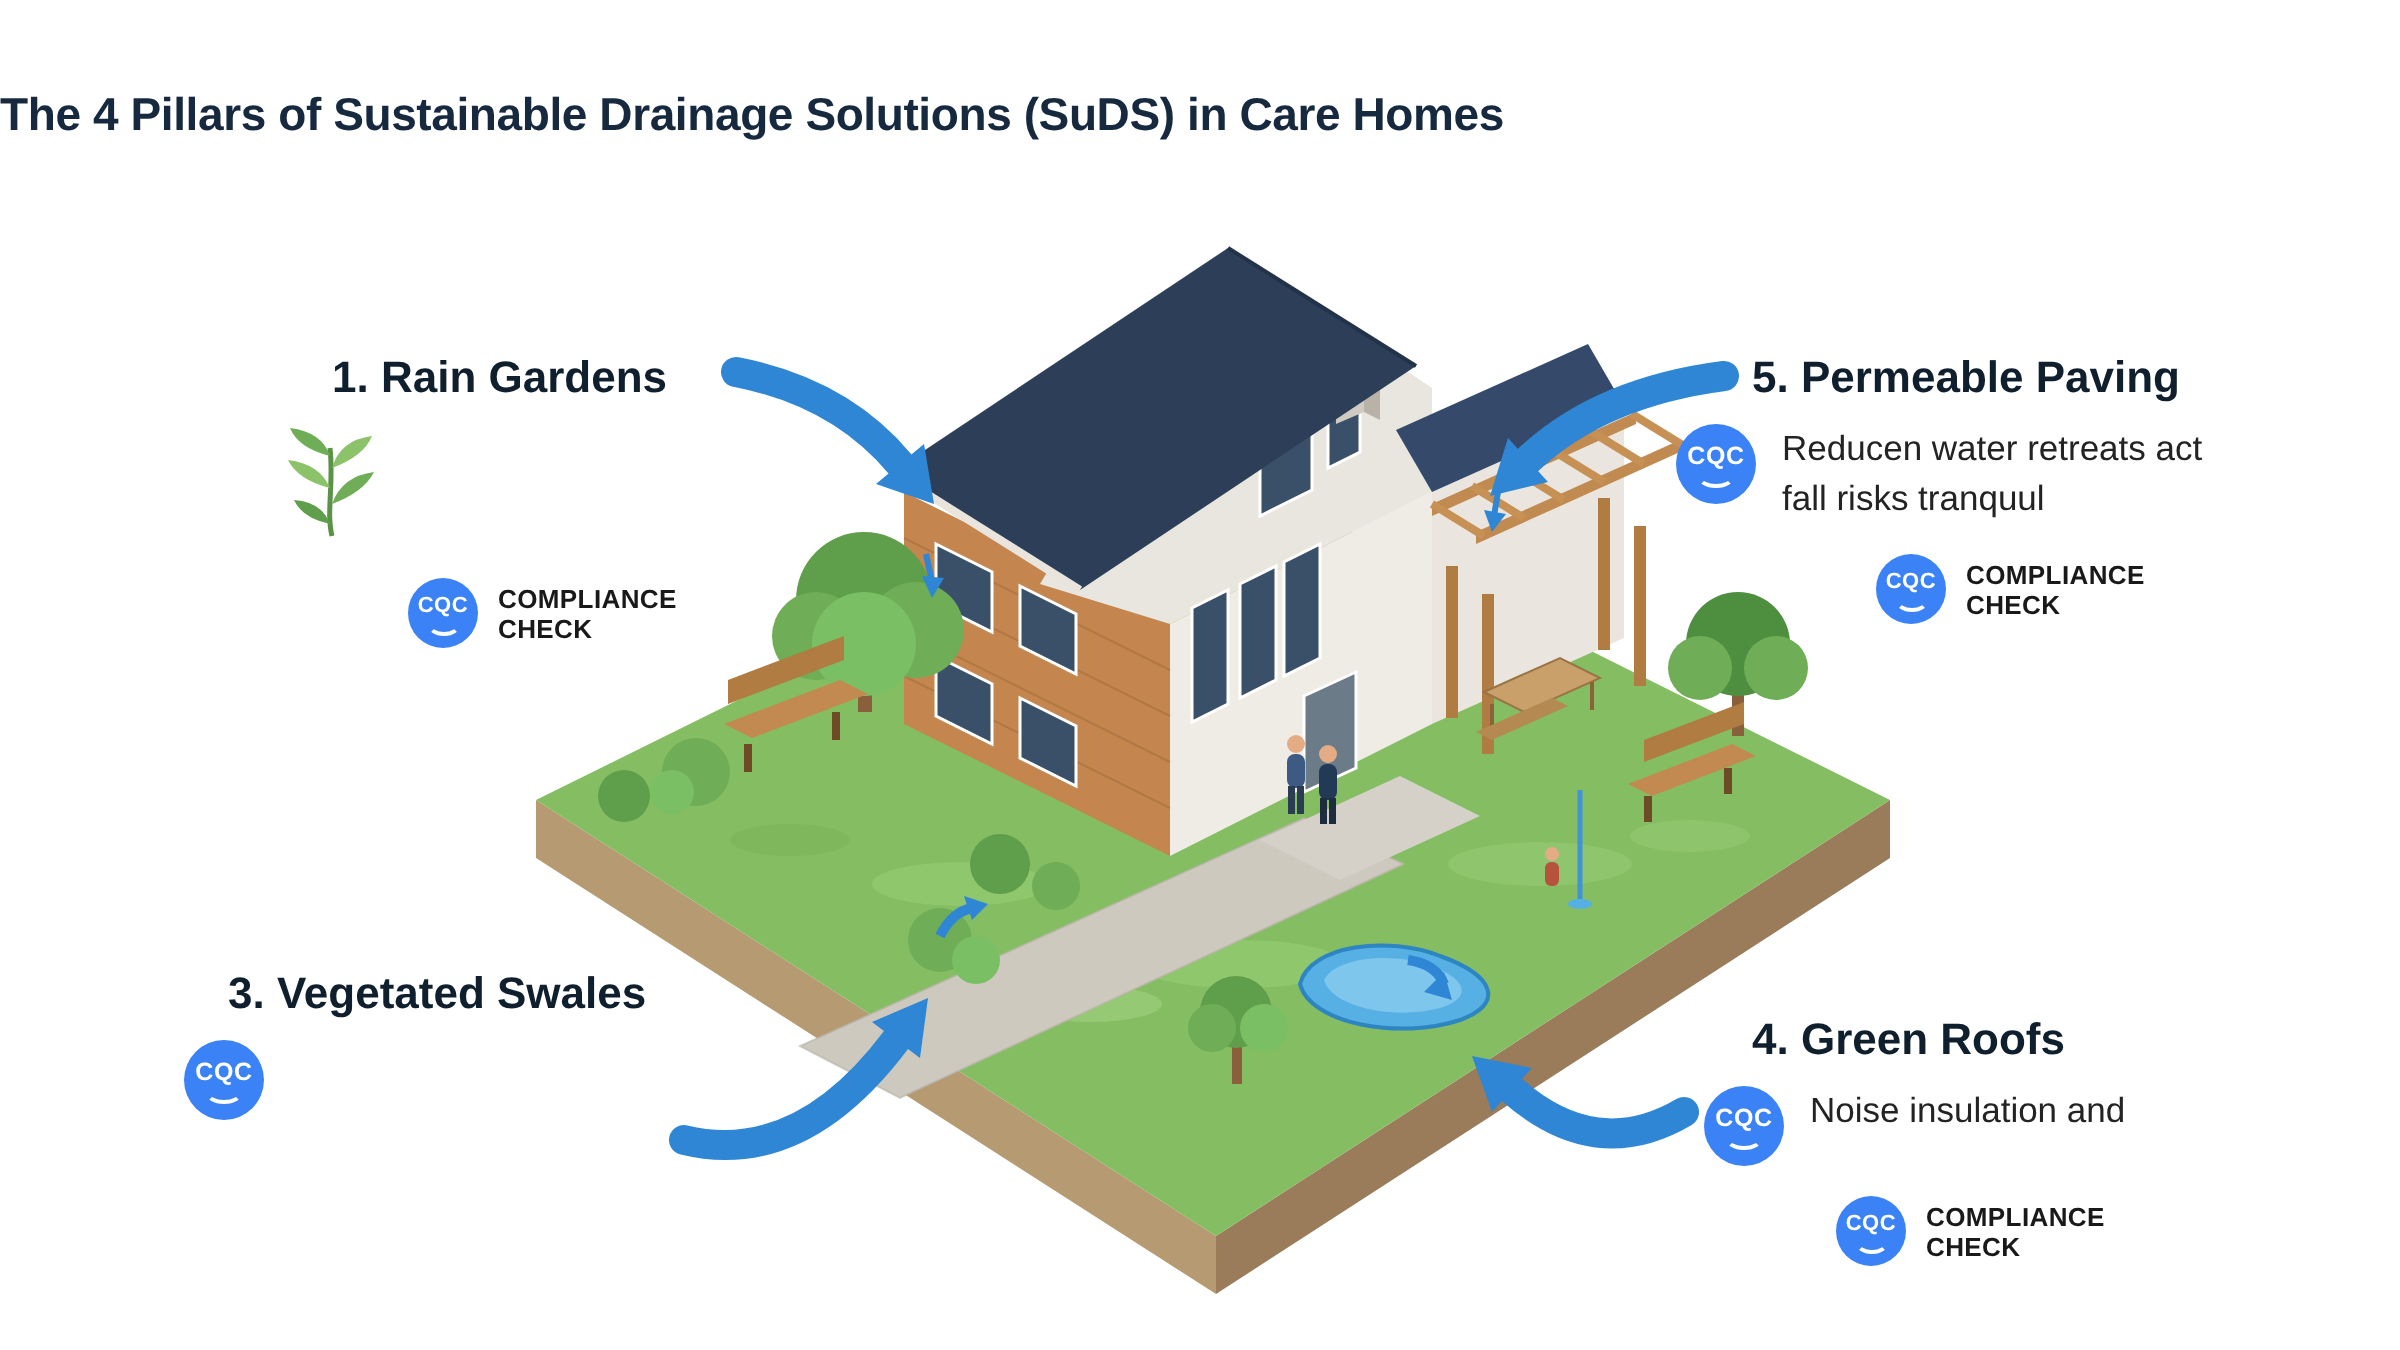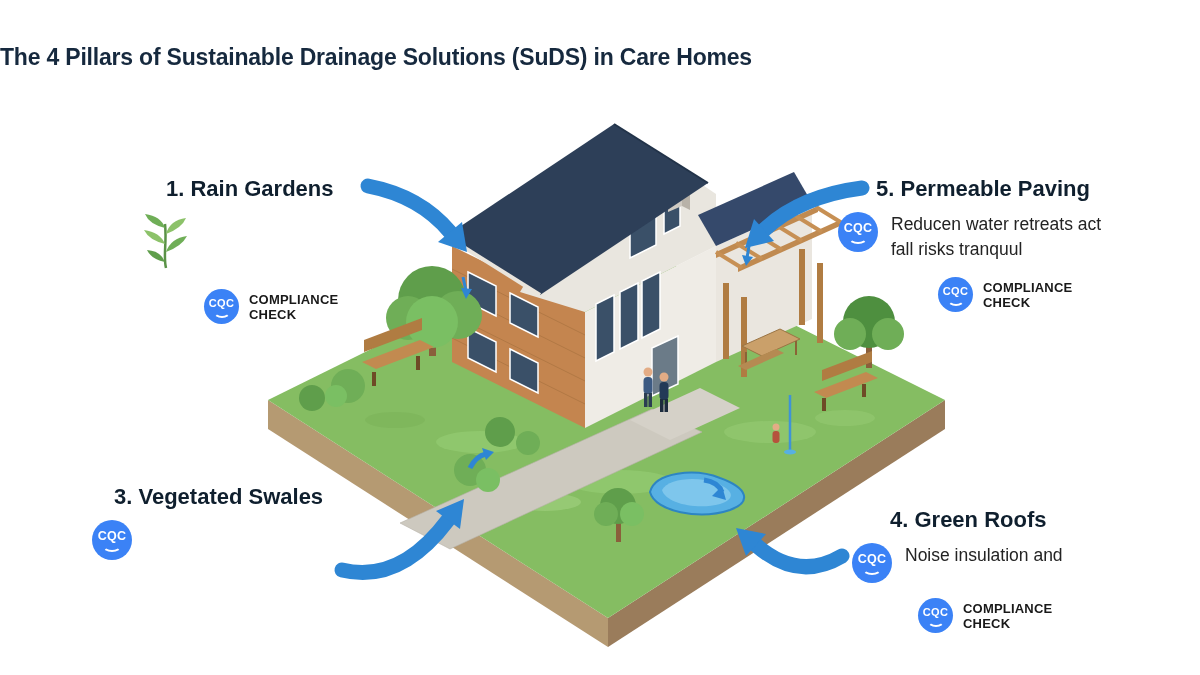--- a/index.html
+++ b/index.html
@@ -33,21 +33,21 @@
   .c-label { font-size:13px; font-weight:800; color:#191919; line-height:15px; letter-spacing:.2px; }
   #p1 { left:140px; top:176px; width:270px; }
   #p1 h2 { margin-left:26px; }
   #p1 .compliance { margin-left:64px; }
   #p2 { left:838px; top:176px; width:310px; }
   #p2 h2 { margin-left:38px; }
   #p2 .compliance { margin-left:100px; }
   #p3 { left:92px; top:484px; width:290px; }
   #p3 h2 { margin-left:22px; }
   #p4 { left:852px; top:507px; width:270px; }
-  #p4 h2 { margin-left:38px; }
+  #p4 h2 { margin-left:24px; }
   #p4 .compliance { margin-left:66px; }
   .plant { flex:0 0 auto; }
 </style>
 </head>
 <body>
 
 <svg class="scene" width="1200" height="675" viewBox="0 0 1200 675">
 
   <g>
     <polygon points="268,400 608,618 608,647 268,429" fill="#b59a72"></polygon>

